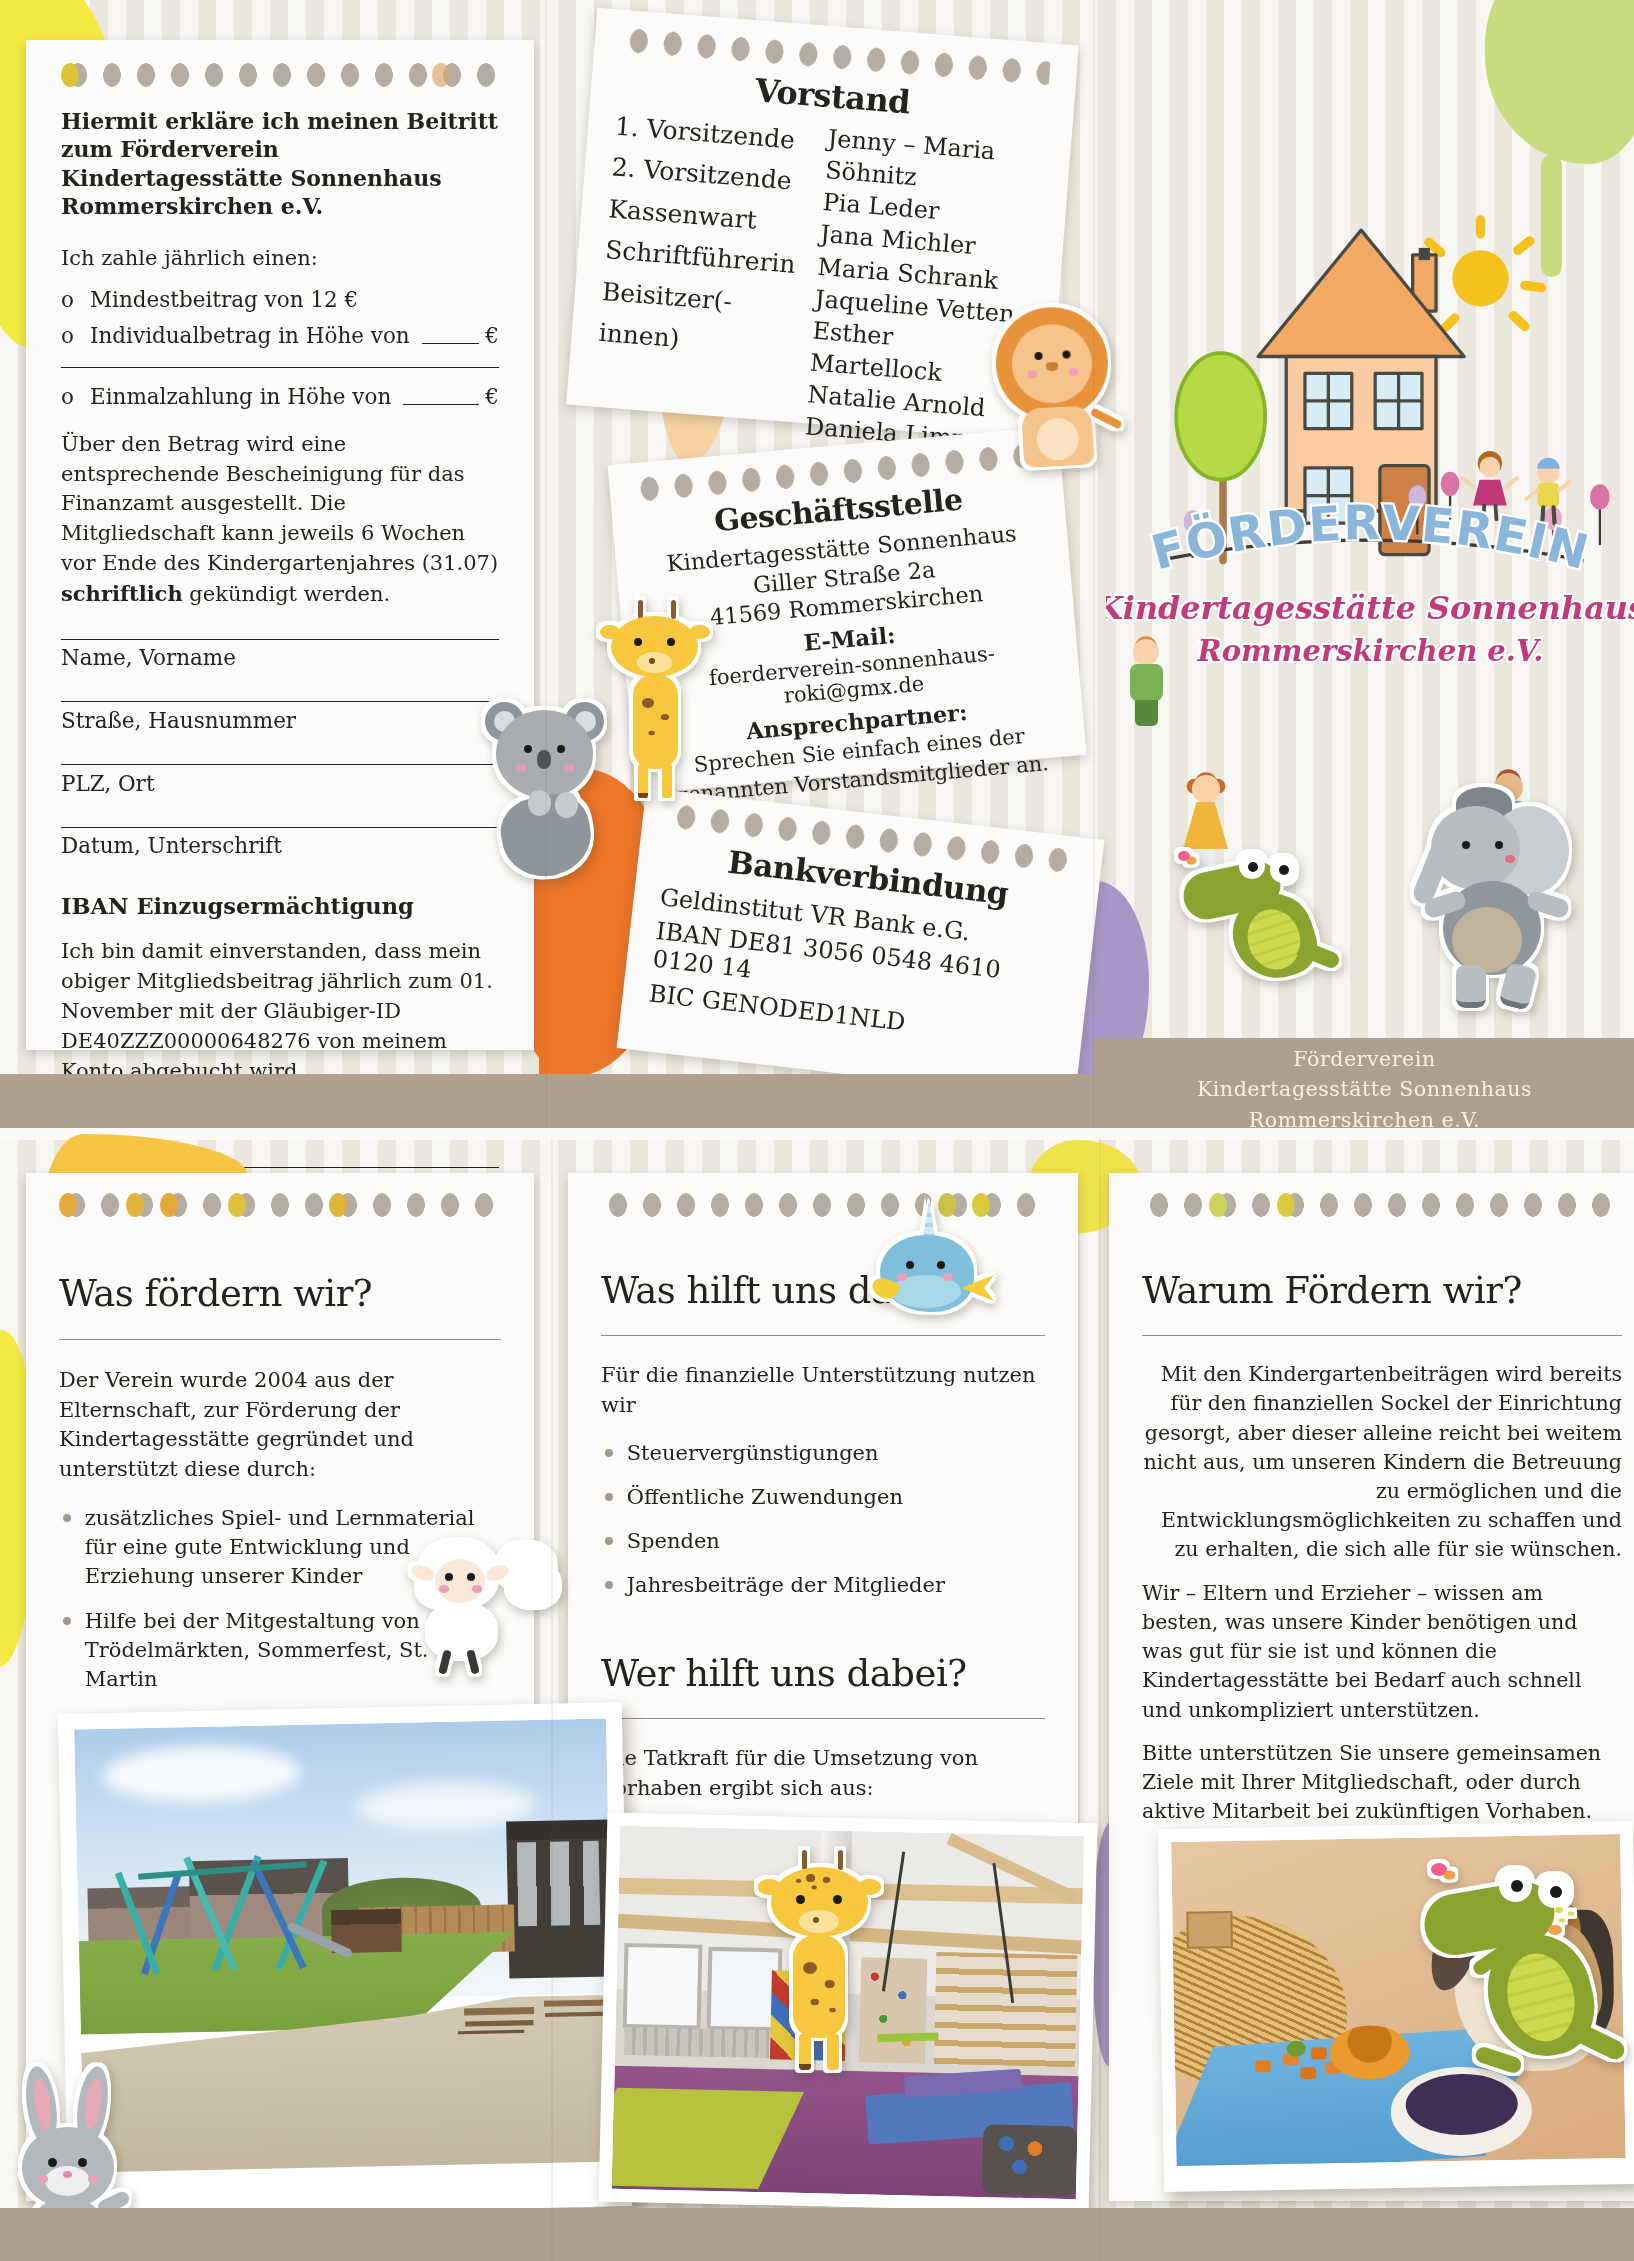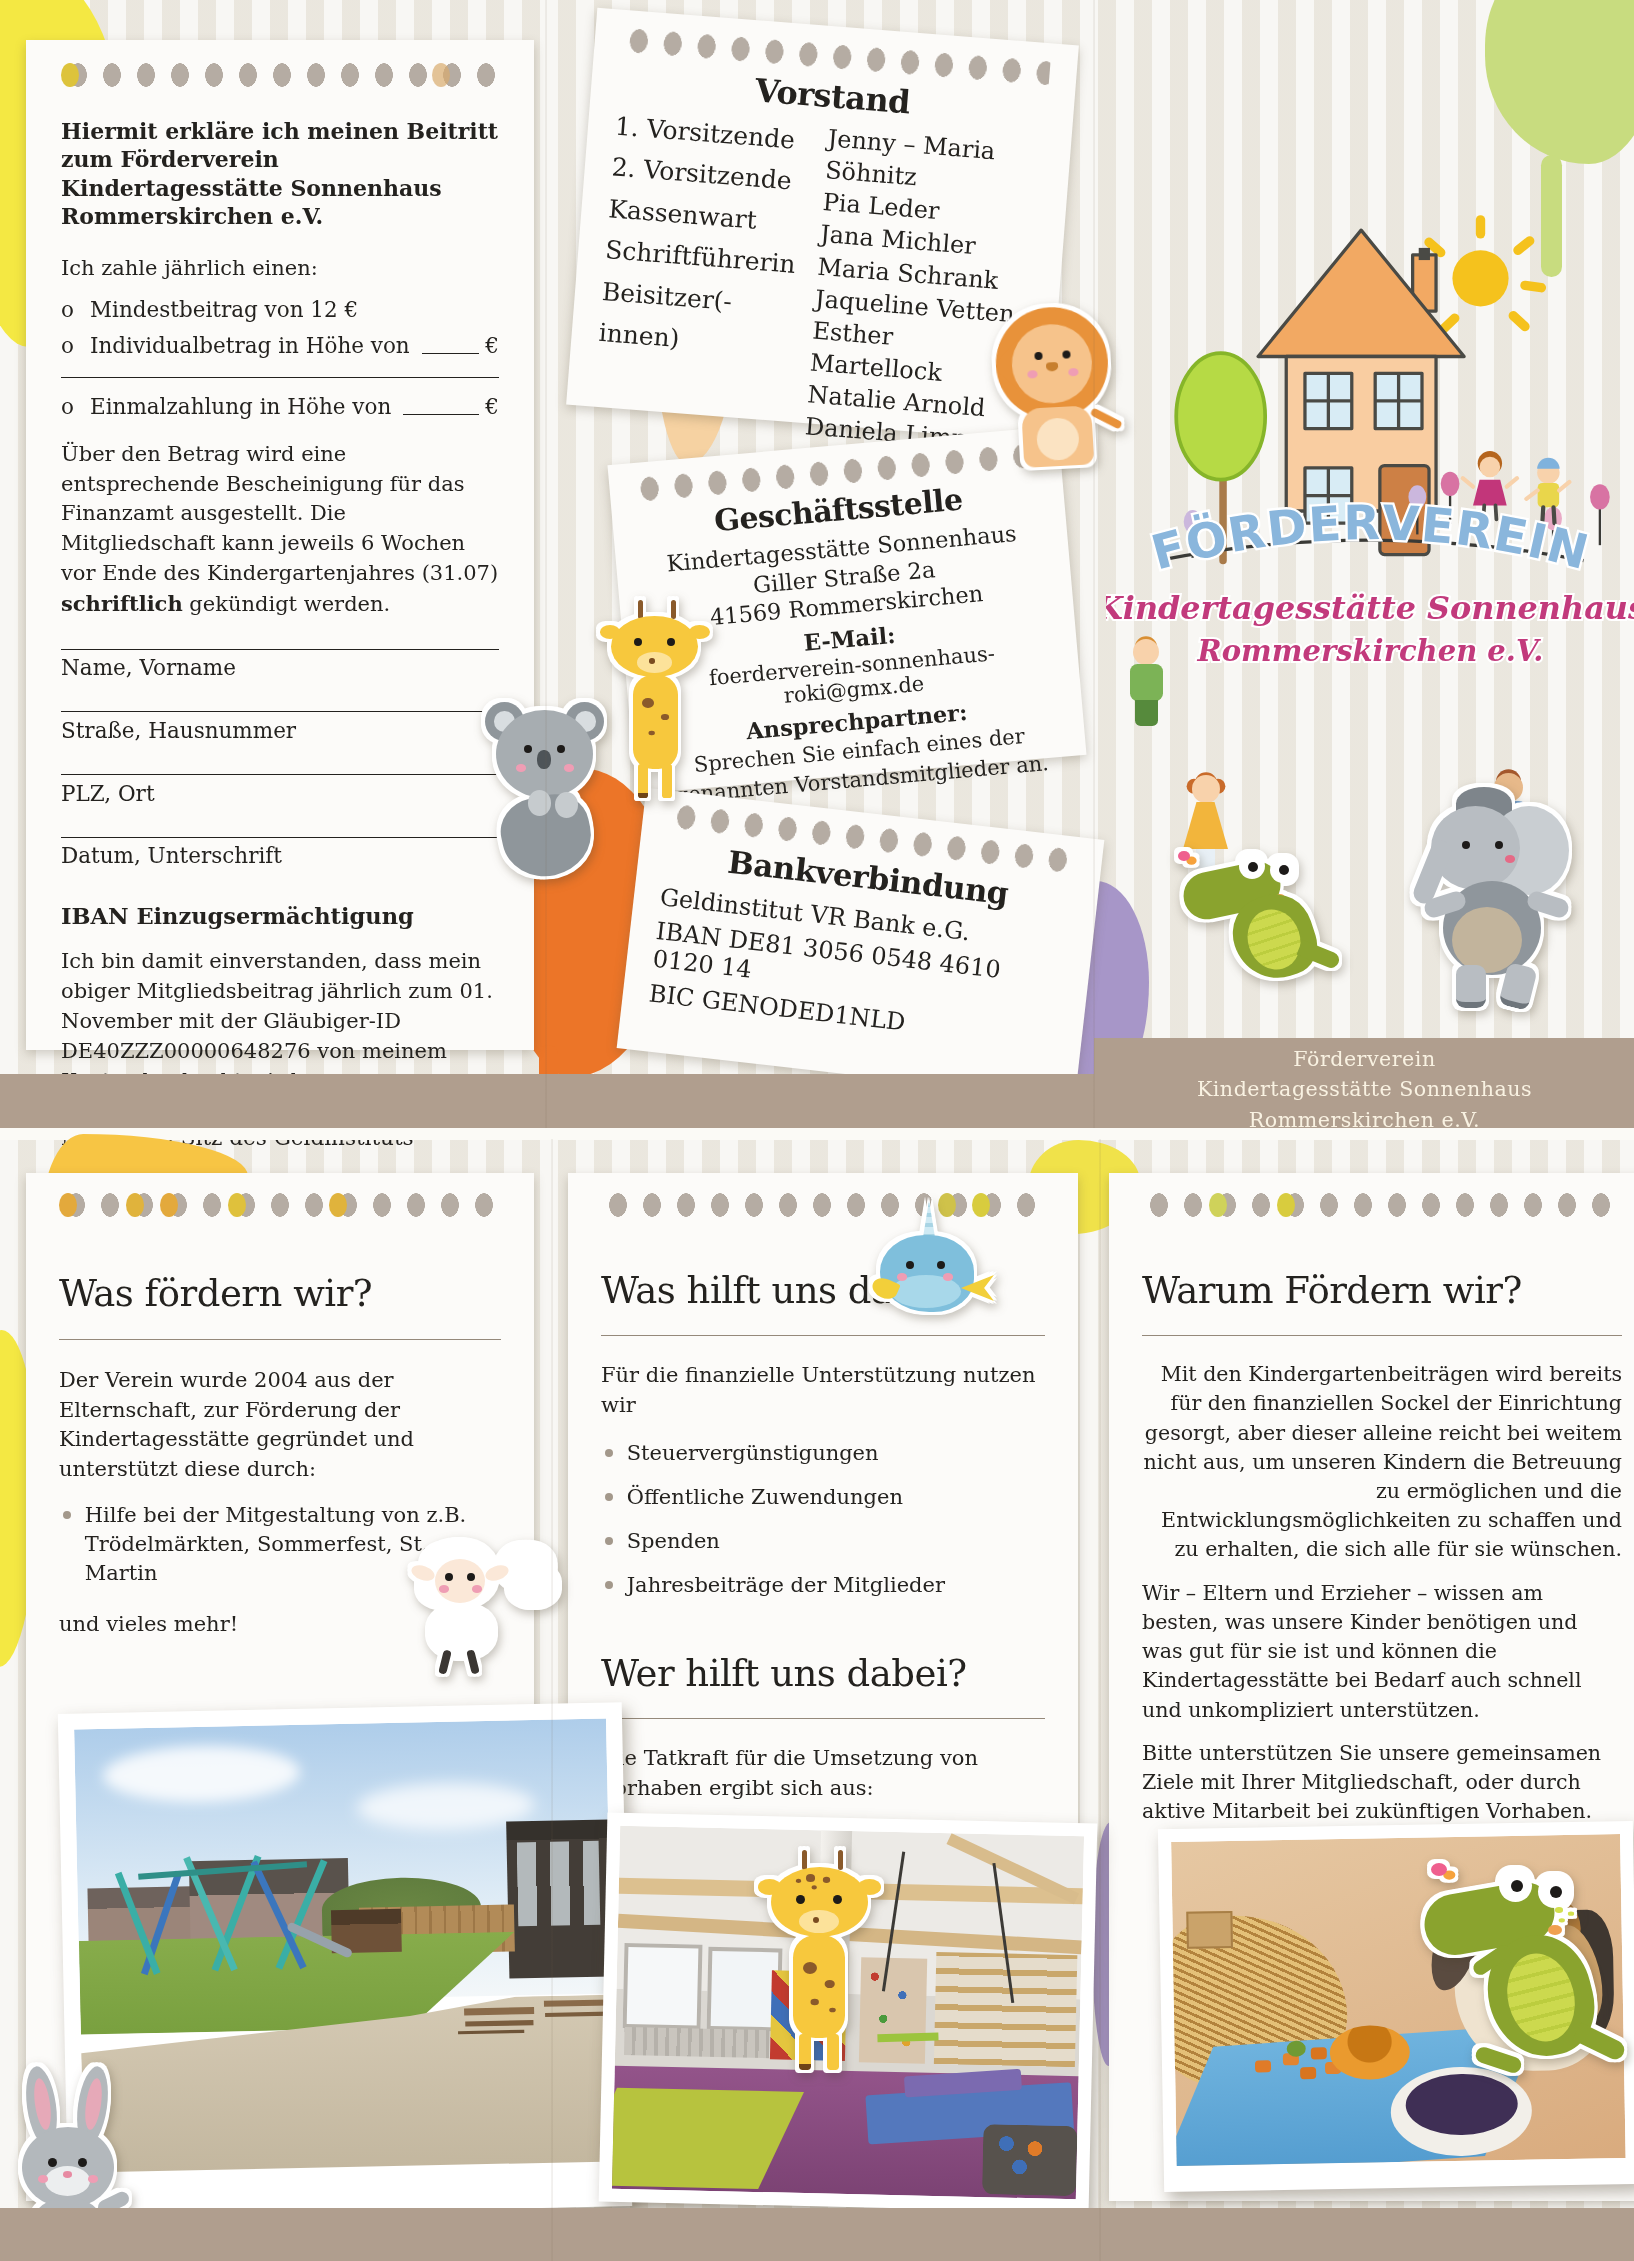--- a/index.html
+++ b/index.html
@@ -47,21 +47,21 @@
 <div class="splash" style="left:655px;top:192px;width:82px;height:272px;background:#f6d2a2;"></div>
 <div class="splash" style="left:504px;top:768px;width:169px;height:309px;background:#ec7528;"></div>
 <div class="splash" style="left:539px;top:1045px;width:19px;height:70px;background:#ec7528;border-radius:9.4px;"></div>
 <div class="splash" style="left:1053px;top:881px;width:96px;height:225px;background:#a796c8;"></div>
 
 <div class="card" style="left:26px;top:40px;width:508px;height:1010px;padding:22.5px 35px 0 35px;box-sizing:border-box;">
   <div class="dots" style="position:relative;">
     <span class="adot" style="left:0;top:0;background:#ddc33c;"></span>
     <span class="adot" style="left:371px;top:0;background:#d8ab6e;opacity:.7;"></span>
   </div>
-  <div class="b47" style="margin-top:30px;">Hiermit erkläre ich meinen Beitritt zum Förderverein Kindertagesstätte Sonnenhaus Rommerskirchen e.V.</div>
+  <div class="b47" style="margin-top:20px;">Hiermit erkläre ich meinen Beitritt zum Förderverein Kindertagesstätte Sonnenhaus Rommerskirchen e.V.</div>
   <div class="t45" style="margin-top:23.4px;">Ich zahle jährlich einen:</div>
   <div class="opt" style="margin-top:13px;">
     <span class="omark">o</span>
     <span>Mindestbeitrag von 12 €</span>
   </div>
   <div class="opt" style="margin-top:11.2px;">
     <span class="omark">o</span>
     <span>Individualbetrag in Höhe von</span>
     <span class="blank" style="max-width:141px;"></span>
     <span>€</span>
@@ -344,20 +344,24 @@
   <div class="dots" style="position:relative;">
     <span class="adot" style="left:0;top:0;background:#e3a93c;"></span>
     <span class="adot" style="left:67px;top:0;background:#e0b33c;"></span>
     <span class="adot" style="left:101px;top:0;background:#e3a93c;"></span>
     <span class="adot" style="left:169px;top:0;background:#dfc13c;"></span>
     <span class="adot" style="left:270px;top:0;background:#e0b33c;"></span>
   </div>
   <div class="bigT" style="margin-top:55px;">Was fördern wir?</div>
   <div class="rule" style="margin-top:24px;"></div>
   <div class="t45" style="margin-top:26px;">Der Verein wurde 2004 aus der Elternschaft, zur Förderung der Kindertagesstätte gegründet und unterstützt diese durch:</div>
+  <div class="brow" style="margin-top:19px;">
+      <span class="bmark"></span>
+      <span>zusätzliches Spiel- und Lernmaterial für eine gute Entwicklung und Erziehung unserer Kinder</span>
+    </div>
   <div class="brow" style="margin-top:16px;">
       <span class="bmark"></span>
       <span>Hilfe bei der Mitgestaltung von z.B. Trödelmärkten, Sommerfest, St. Martin</span>
     </div>
   <div class="t45" style="margin-top:22.5px;">und vieles mehr!</div>
 </div>
 
 <div class="card" style="left:568px;top:1173px;width:510px;height:1028px;padding:19.7px 33px 0;box-sizing:border-box;">
   <div class="dots" style="position:relative;">
     <span class="adot" style="left:337px;top:0;background:#cfc24a;"></span>

